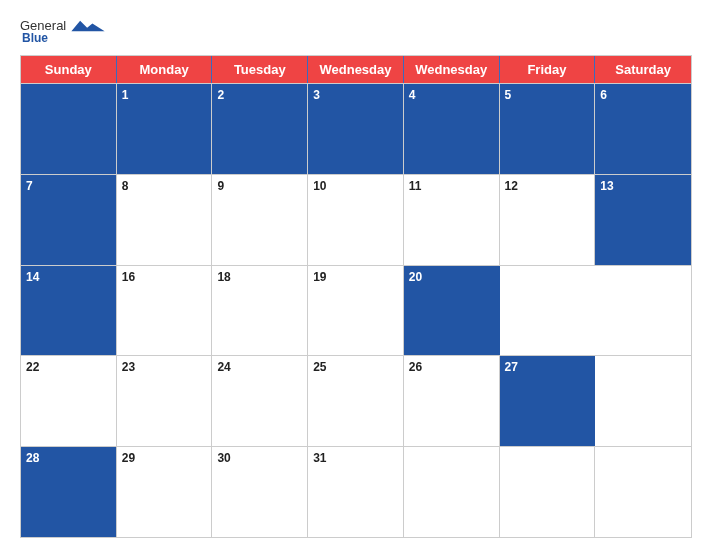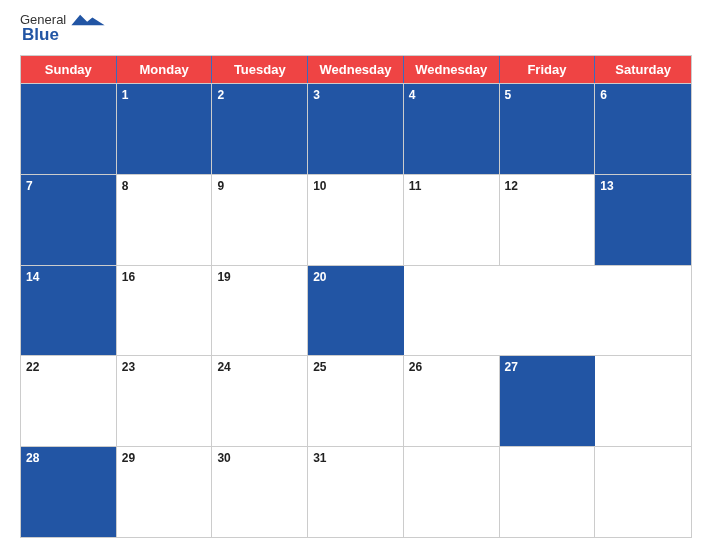--- a/index.html
+++ b/index.html
@@ -7,21 +7,21 @@
       background: #fff;
       font-family: Arial, sans-serif;
       width: 712px;
       height: 550px;
       overflow: hidden;
     }
     .page {
       width: 712px;
       height: 550px;
       background: #fff;
-      padding: 12px 20px 12px 20px;
+      padding: 18px 20px 12px 20px;
       display: flex;
       flex-direction: column;
     }
     .header {
       display: flex;
       justify-content: space-between;
       align-items: center;
       margin-bottom: 10px;
     }
     .logo {
@@ -107,21 +107,21 @@
   <div class="header">
 
     <div class="logo">
       <div style="display:flex;align-items:center;gap:4px;">
         <span style="font-size:13px;color:#333;font-weight:normal;">General</span>
         <svg class="logo-icon" viewBox="0 0 38 16" width="38" height="16">
 
           <polygon points="0,14 10,2 18,10 24,5 38,14" fill="#2255a4"></polygon>
         </svg>
       </div>
-      <div style="font-size:17px;color:#2255a4;font-weight:bold;margin-top:-2px;margin-left:2px;">Blue</div>
+      <div style="font-size:12px;color:#2255a4;font-weight:bold;margin-top:-2px;margin-left:2px;">Blue</div>
     </div>
 
     <div class="month-title"></div>
   </div>
 
   <div class="calendar">
     <div class="cal-header-row">
     <div class="cal-header-cell">Sunday</div>
         <div class="cal-header-cell">Monday</div>
         <div class="cal-header-cell">Tuesday</div>
@@ -176,20 +176,23 @@
           </div>
         </div>
         <div class="cal-row">
           <div class="cal-cell blue-bg">
             <span class="day-num">14</span>
           </div>
           <div class="cal-cell">
             <span class="day-num">16</span>
           </div>
           <div class="cal-cell">
+            <span class="day-num">18</span>
+          </div>
+          <div class="cal-cell">
             <span class="day-num">19</span>
           </div>
           <div class="cal-cell blue-bg">
             <span class="day-num">20</span>
           </div>
         </div>
         <div class="cal-row">
           <div class="cal-cell">
             <span class="day-num">22</span>
           </div>

